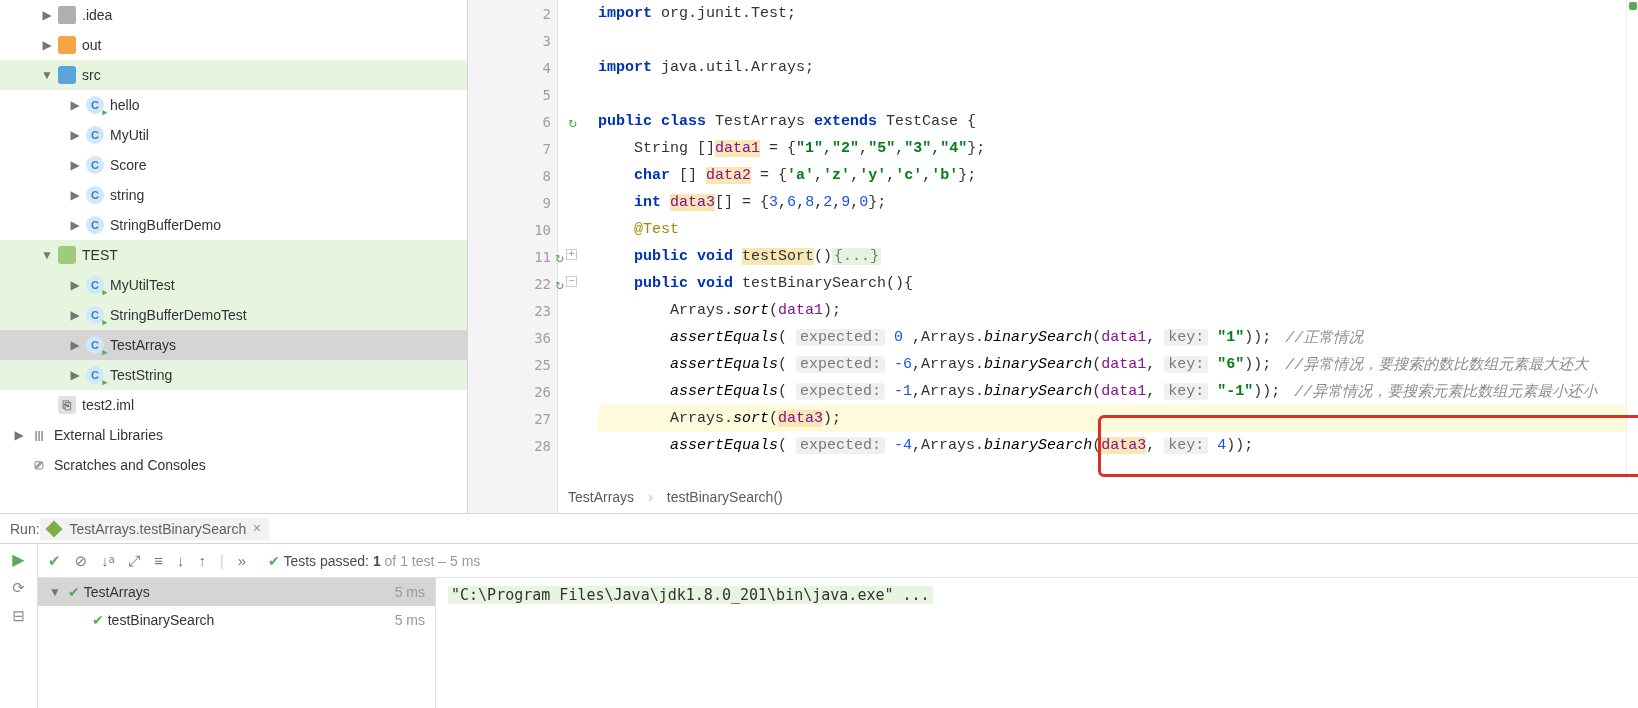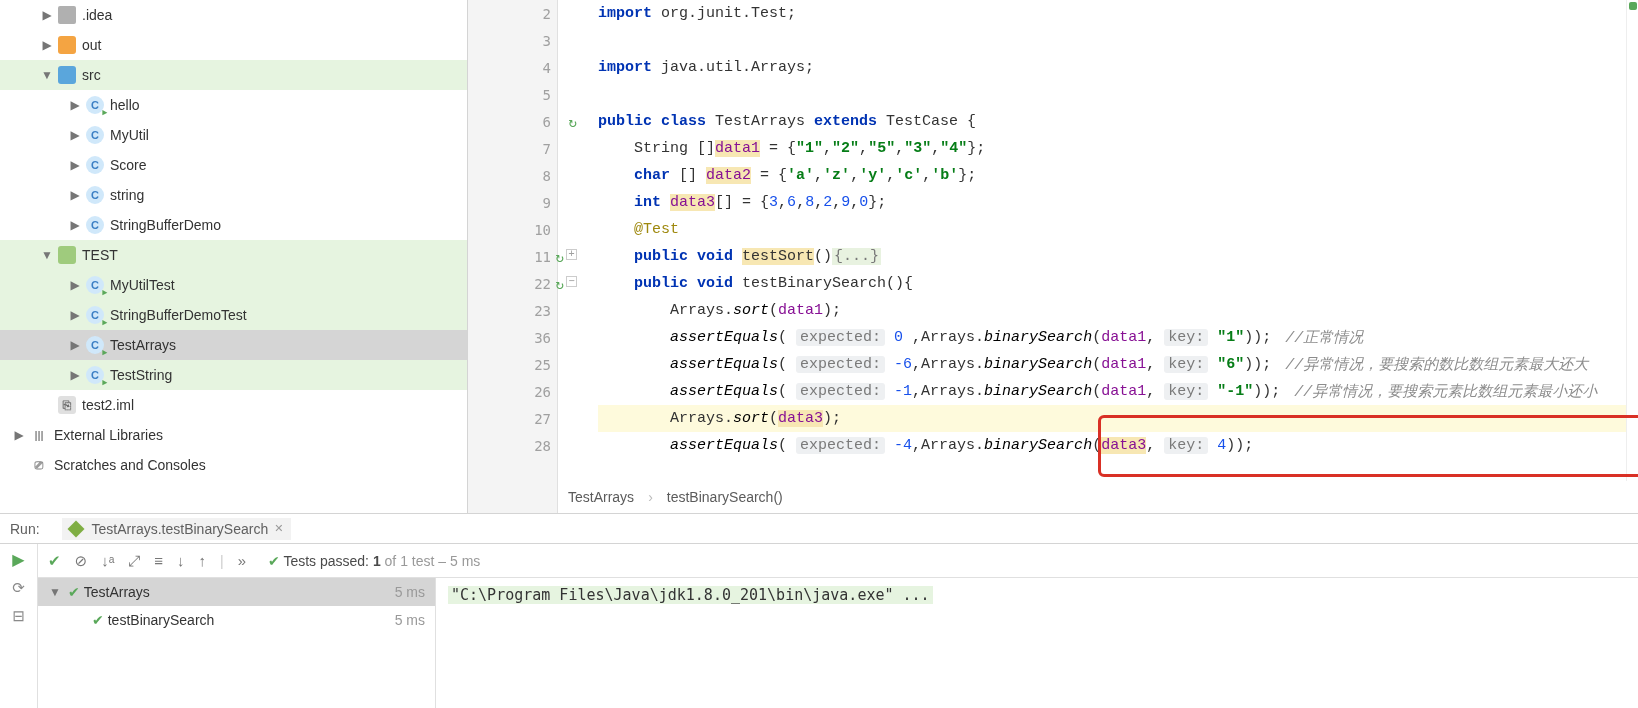--- a/index.html
+++ b/index.html
@@ -48,21 +48,21 @@
 .fld { color:#871094; }
 .hint { background:#eef0f2; color:#7a7a7a; font-size:15px; padding:0 4px; border-radius:3px; font-style:normal; }
 .hl-yellow { background:#f7e7b3; }
 .hl-cur { background:#fefadc; }
 .folded { background:#e8f2e0; color:#777; padding:0 2px; }
 .redbox { position:absolute; border:3px solid #d93025; border-radius:6px; left:630px; top:415px; width:562px; height:62px; pointer-events:none; }
 .breadcrumb { position:absolute; bottom:0; left:90px; right:0; height:32px; display:flex; align-items:center; gap:14px; padding-left:10px; font-size:14px; color:#5b5b5b; background:#fff; }
 .breadcrumb .sep { color:#bbb; }
 
 
-.run-hdr { height:30px; display:flex; align-items:center; padding:0 10px; gap:22px; color:#606060; border-bottom:1px solid #d4d4d4; }
+.run-hdr { height:30px; display:flex; align-items:center; padding:0 10px; gap:0; color:#606060; border-bottom:1px solid #d4d4d4; }
 .run-hdr .tab { display:flex; align-items:center; gap:6px; padding:3px 8px; background:#f2f2f2; }
 .run-hdr .tab .close { color:#999; font-size:11px; cursor:pointer; }
 .diamond { width:12px; height:12px; background:#7fae43; transform:rotate(45deg); display:inline-block; margin-right:4px; }
 .run-body { flex:1; display:flex; }
 .run-left { width:38px; border-right:1px solid #e0e0e0; display:flex; flex-direction:column; align-items:center; padding-top:6px; gap:10px; }
 .run-left .play { color:#5aa85a; font-size:16px; cursor:pointer; }
 .run-left .ic { color:#8a8a8a; font-size:15px; }
 .run-tb { height:34px; display:flex; align-items:center; gap:14px; padding:0 10px; border-bottom:1px solid #e0e0e0; }
 .run-tb .btn { color:#777; font-size:15px; cursor:pointer; }
 .run-tb .pass { color:#4a4a4a; margin-left:8px; }

